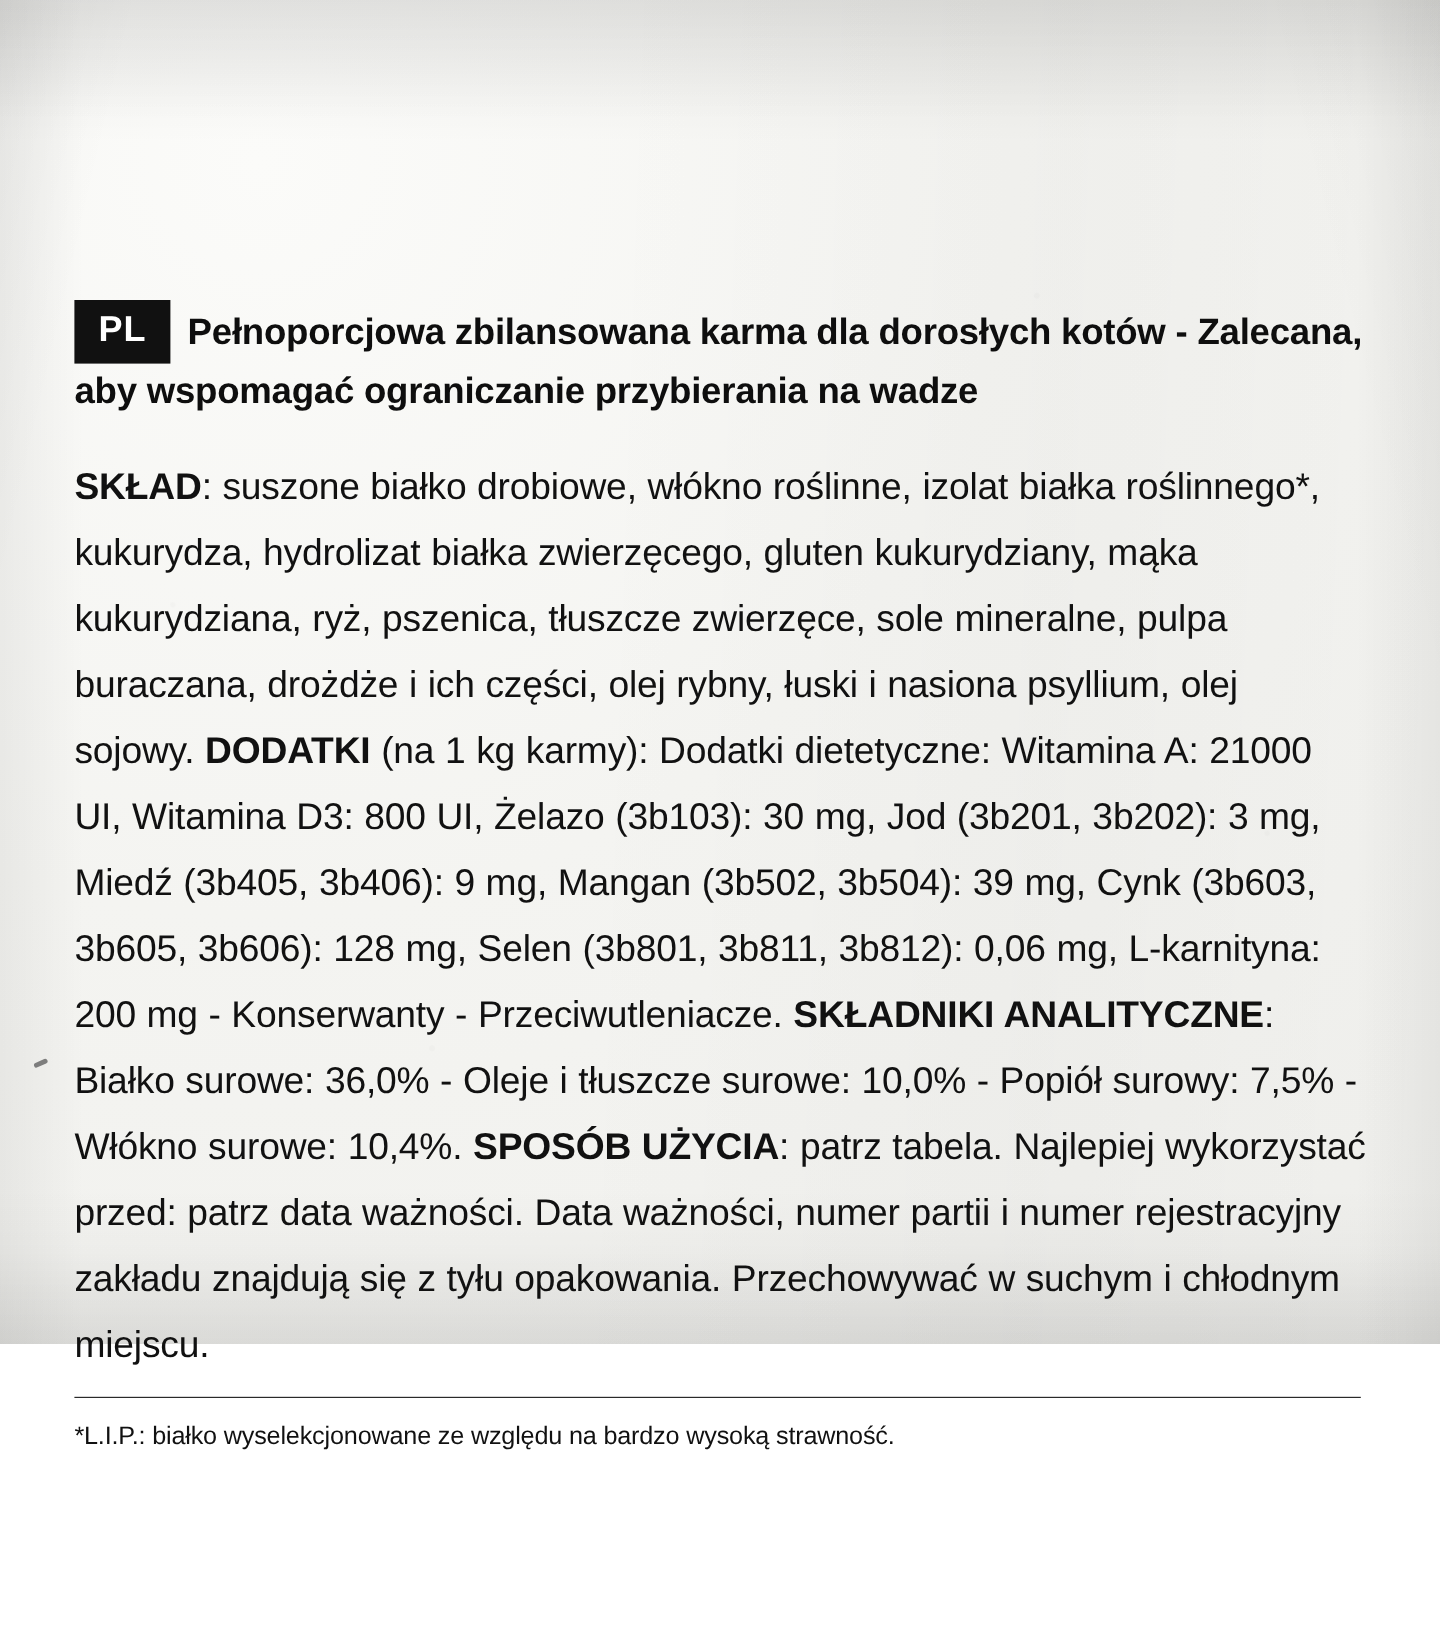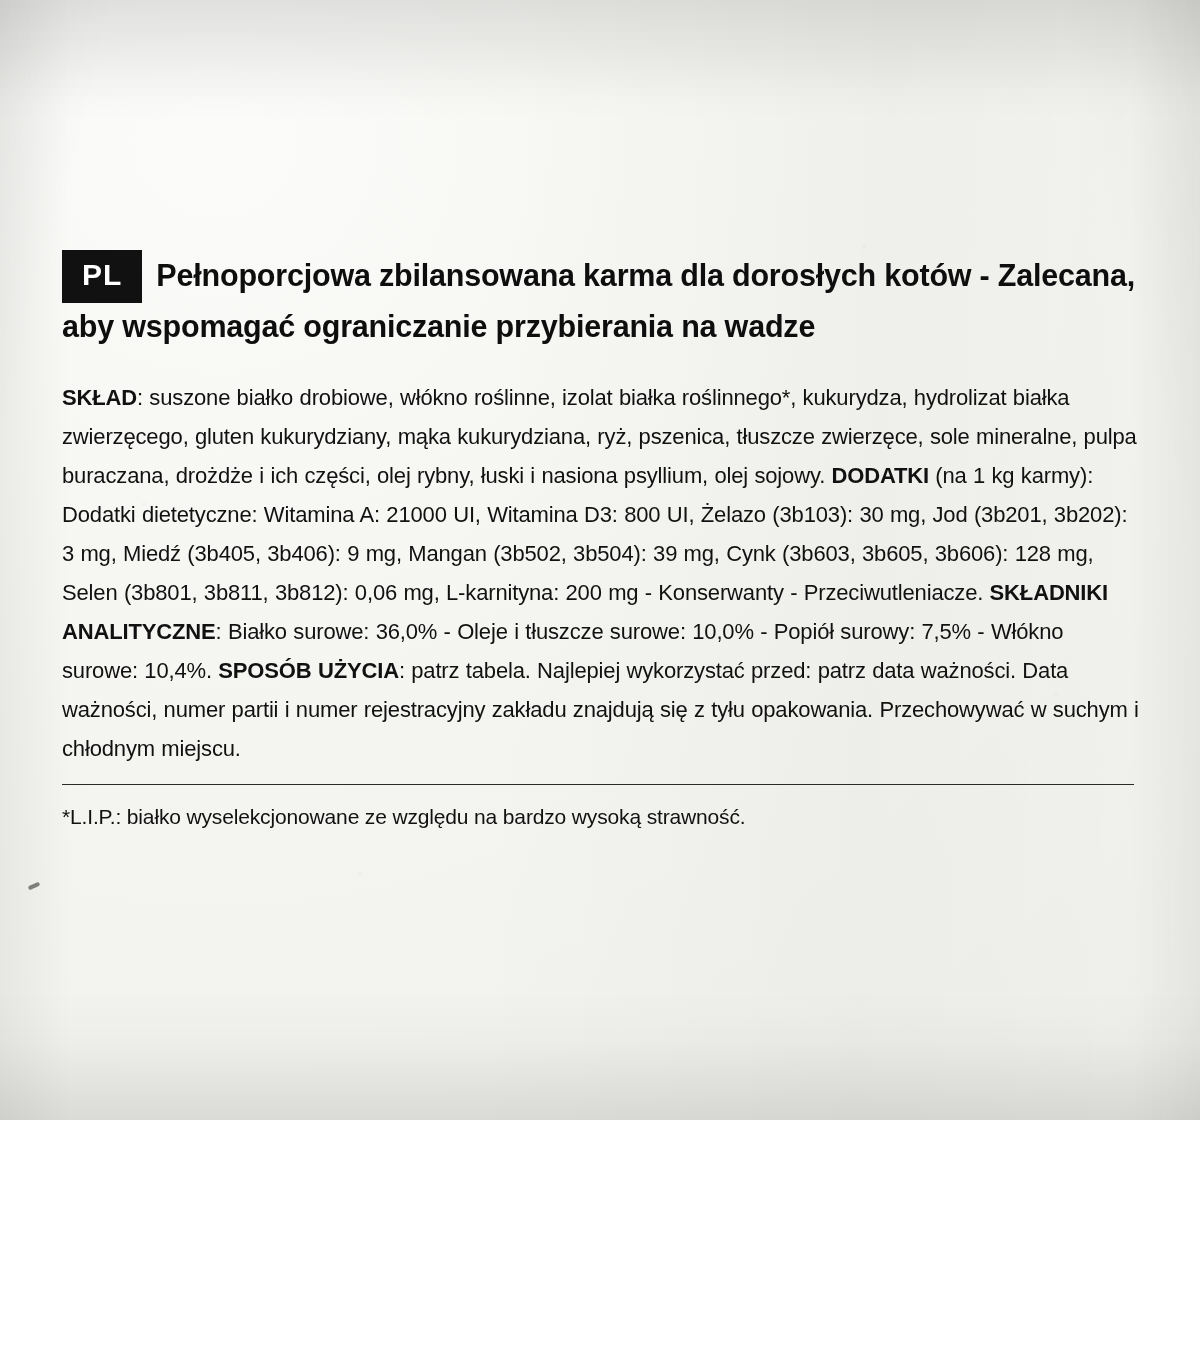--- a/index.html
+++ b/index.html
@@ -77,21 +77,21 @@
     position: relative;
     top: -2px;
   }
   .heading-text {
     display: inline;
   }
 
   
   .body-block {
     margin-top: 30px;
-    font-size: 22px;
+    font-size: 31px;
     line-height: 1.775;
     color: #111111;
     text-align: left;
     letter-spacing: -0.15px;
     word-spacing: .4px;
   }
   .body-block .b {
     font-weight: 700;
   }
 

